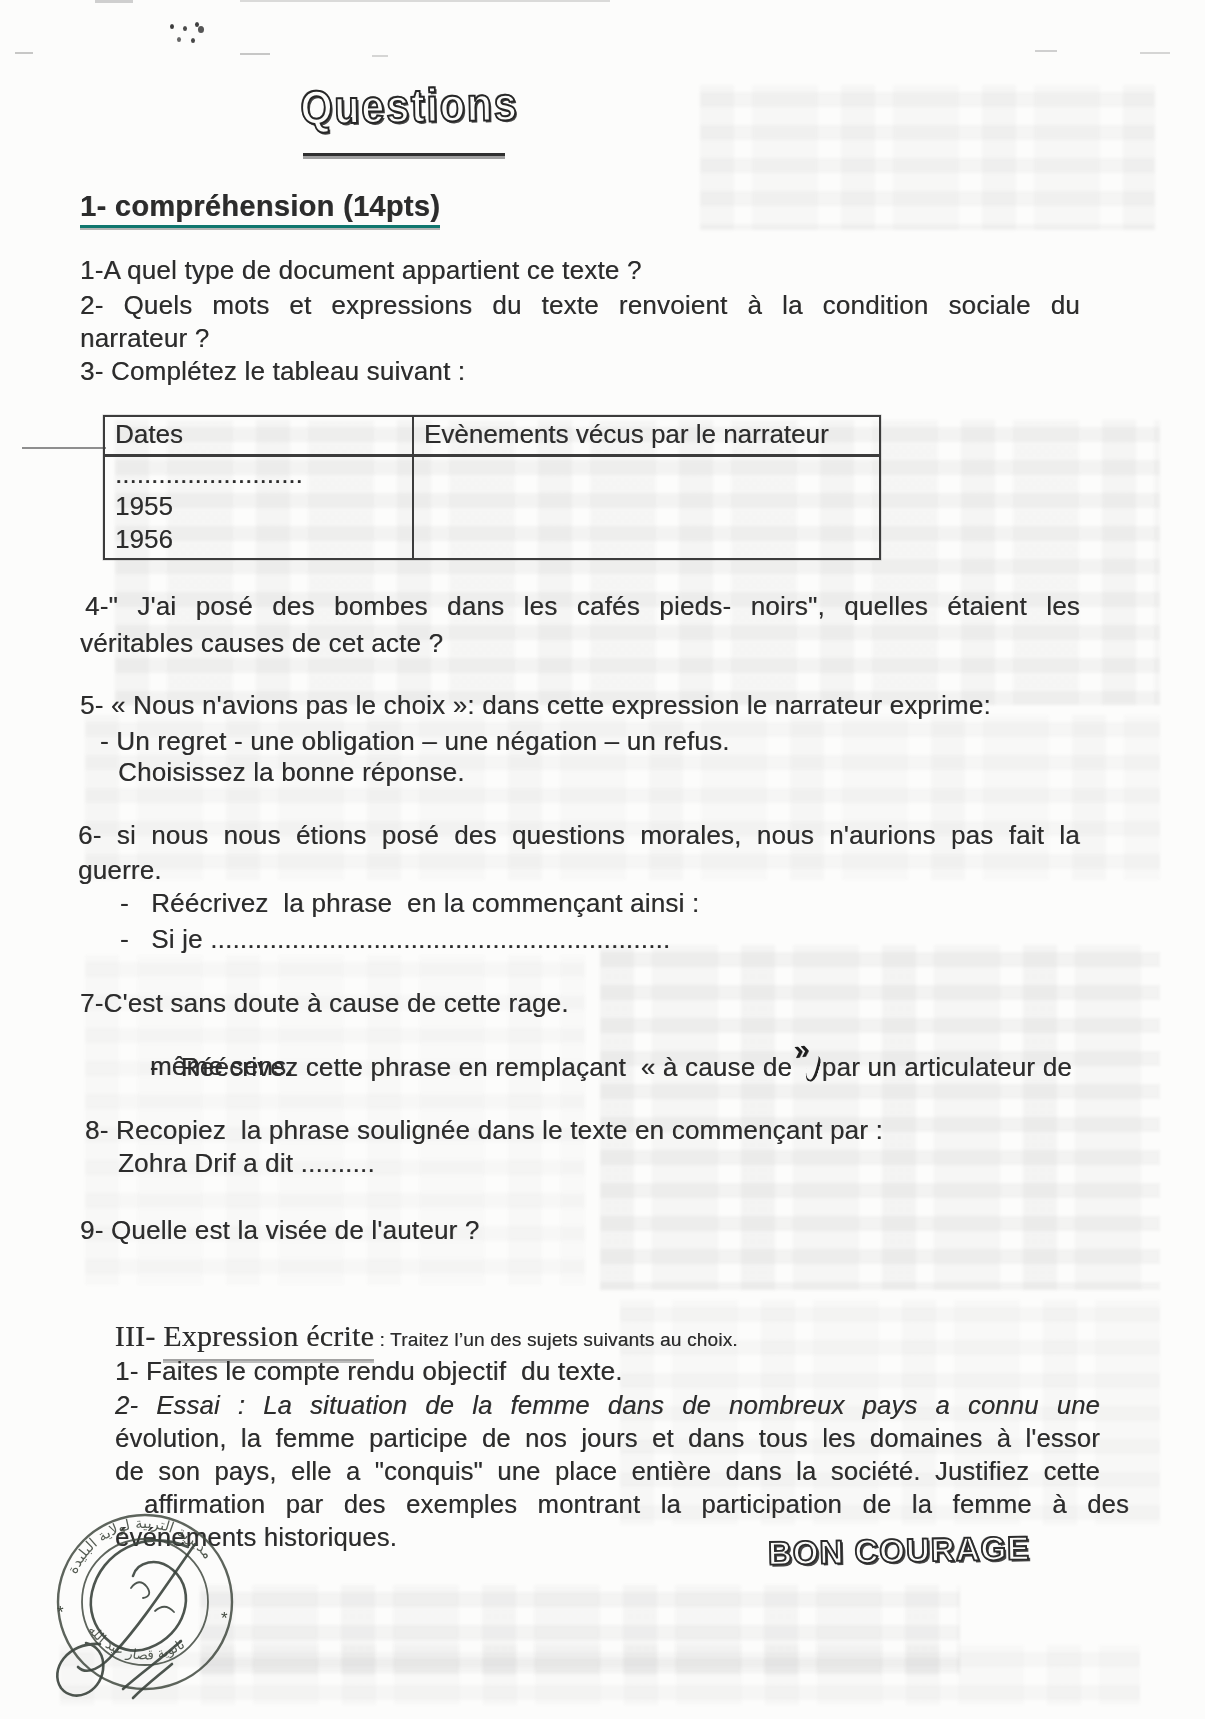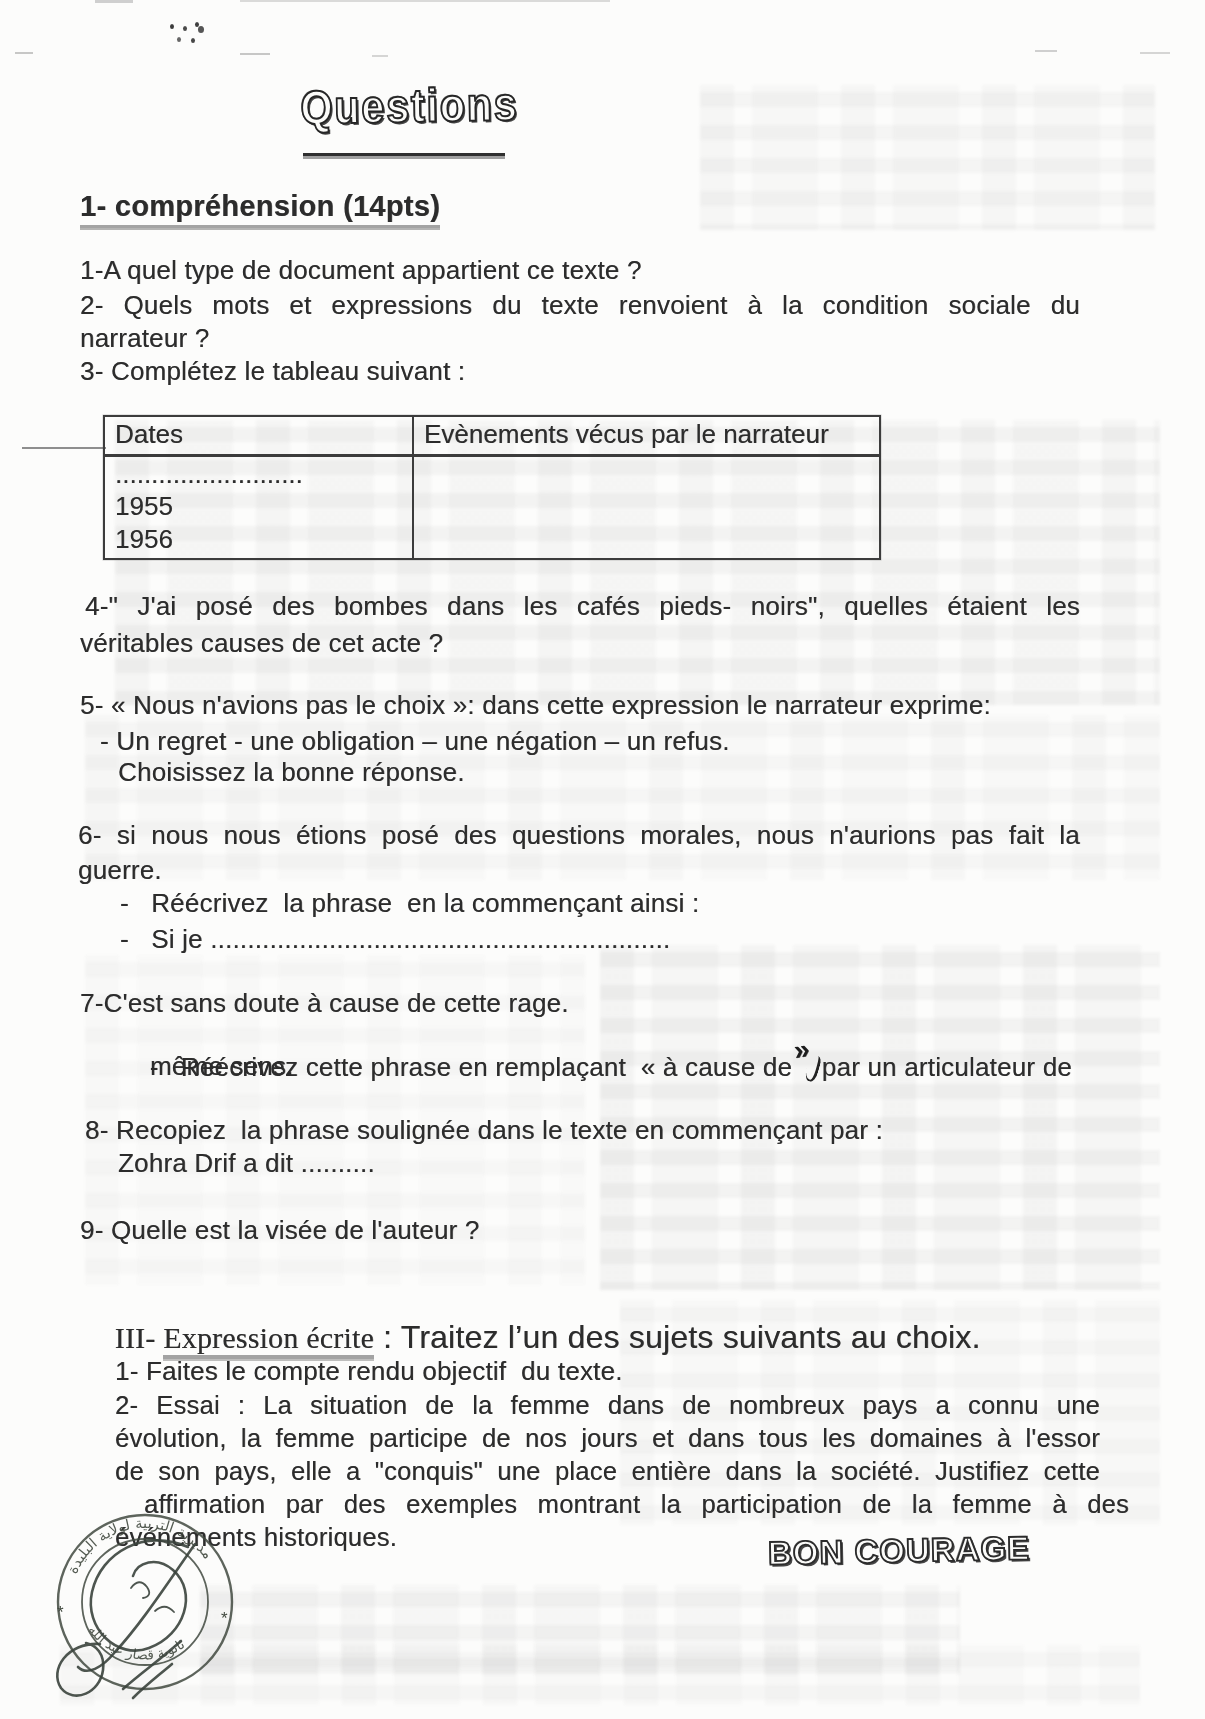--- a/index.html
+++ b/index.html
@@ -26,38 +26,38 @@
     position:absolute; left:300px; top:80px; font-size:47px; letter-spacing:2px;
     transform:scaleX(.88) rotate(-1deg); transform-origin:left top;
   }
   .title-underline{
     position:absolute; left:303px; top:153px; width:202px; height:3px;
     background:#2f2f2f; box-shadow:0 3px 0 rgba(47,47,47,.45);
   }
   .heading{
     position:absolute; left:80px; top:190px; font-size:29px; font-weight:700;
     letter-spacing:.3px; text-shadow:.5px .4px .6px rgba(40,40,40,.6);
-    border-bottom:3px solid #a3a3a3; box-shadow:0 2px 0 rgba(46,46,46,.35);
+    border-bottom:3px solid #0f766e; box-shadow:0 2px 0 rgba(46,46,46,.35);
     padding-bottom:2px;
   }
   
   .qtable{
     position:absolute; left:103px; top:415px; width:774px;
     border:2px solid #3c3c3c; box-shadow:0 0 0 .5px rgba(60,60,60,.25);
     font-size:26px;
   }
   .trow{ display:flex; }
   .thead{ border-bottom:3px solid #3c3c3c; }
   .tc1{ width:289px; border-right:2px solid #3c3c3c; padding:1px 8px 3px 10px; }
   .tc2{ flex:1; padding:1px 8px 3px 10px; }
   .tcell-line{ line-height:1.25; white-space:pre; text-shadow:.4px .3px .5px rgba(40,40,40,.5); }
   .stray-line{ position:absolute; left:22px; top:447px; width:84px; height:2px; background:#6a6a6a; opacity:.75; }
   
   .serif{ font-family:"Liberation Serif", serif; }
-  .ul{ border-bottom:4px solid #a3a3a3; box-shadow:0 2px 0 rgba(46,46,46,.3); padding-bottom:1px; }
+  .ul{ border-bottom:2px solid #a3a3a3; box-shadow:0 2px 0 rgba(46,46,46,.3); padding-bottom:7px; }
   
   .ins-mark{
     position:relative; top:-17px; display:inline-block; font-size:28px; font-weight:700;
     transform:rotate(-8deg); color:#1d1d1d; margin:0 -4px 0 2px;
   }
   .pen-squiggle{
     display:inline-block; width:9px; height:25px; margin:0 3px -6px 1px;
     border-right:3.5px solid #232323; border-bottom:2px solid #232323;
     border-radius:60% 40% 50% 50%; transform:rotate(16deg);
   }
@@ -148,24 +148,24 @@
     <span>-   Réécrivez cette phrase en remplaçant  « à cause de</span><span class="ins-mark">»</span><span class="pen-squiggle"></span><span>par un articulateur de</span>
   </div>
   <div class="line" style="left:150px;top:1051px;">même sens.</div>
 
   <div class="line" style="left:85px;top:1115px;">8- Recopiez  la phrase soulignée dans le texte en commençant par :</div>
   <div class="line" style="left:118px;top:1148px;">Zohra Drif a dit ..........</div>
 
   <div class="line" style="left:80px;top:1215px;">9- Quelle est la visée de l'auteur ?</div>
 
   <div class="line" style="left:85px;top:1286px;">
-    <span class="serif" style="font-size:30px;margin-top:23px;">III- </span><span class="serif ul" style="font-size:30px;">Expression écrite</span><span style="font-size:32px;"> : Traitez l’un des sujets suivants au choix.</span>
+    <span class="serif" style="font-size:30px;margin-top:23px;">III- </span><span class="serif ul" style="font-size:30px;">Expression écrite</span><span style="font-size:19px;"> : Traitez l’un des sujets suivants au choix.</span>
   </div>
   <div class="line" style="left:115px;top:1356px;">1- Faites le compte rendu objectif  du texte.</div>
-  <div class="line essay j" style="left:115px;top:1390px;width:985px;">2- Essai : La situation de la femme dans de nombreux pays a connu une</div>
+  <div class="line essay j" style="left:115px;top:1390px;width:985px;font-style:italic;">2- Essai : La situation de la femme dans de nombreux pays a connu une</div>
   <div class="line essay j" style="left:115px;top:1423px;width:985px;">évolution, la femme participe de nos jours et dans tous les domaines à l'essor</div>
   <div class="line essay j" style="left:115px;top:1456px;width:985px;">de son pays, elle a "conquis" une place entière dans la société. Justifiez cette</div>
   <div class="line essay j" style="left:115px;top:1489px;width:985px;margin-left:29px;">affirmation par des exemples montrant la participation de la femme à des</div>
   <div class="line essay" style="left:115px;top:1522px;">événements historiques.</div>
 
   <svg class="stamp" width="200" height="220" viewBox="0 0 200 220">
     <g fill="none" stroke="#41493f" stroke-opacity=".85">
       <circle cx="100" cy="110" r="87" stroke-width="2.4"></circle>
       <circle cx="100" cy="110" r="63" stroke-width="1.8"></circle>
     </g>

